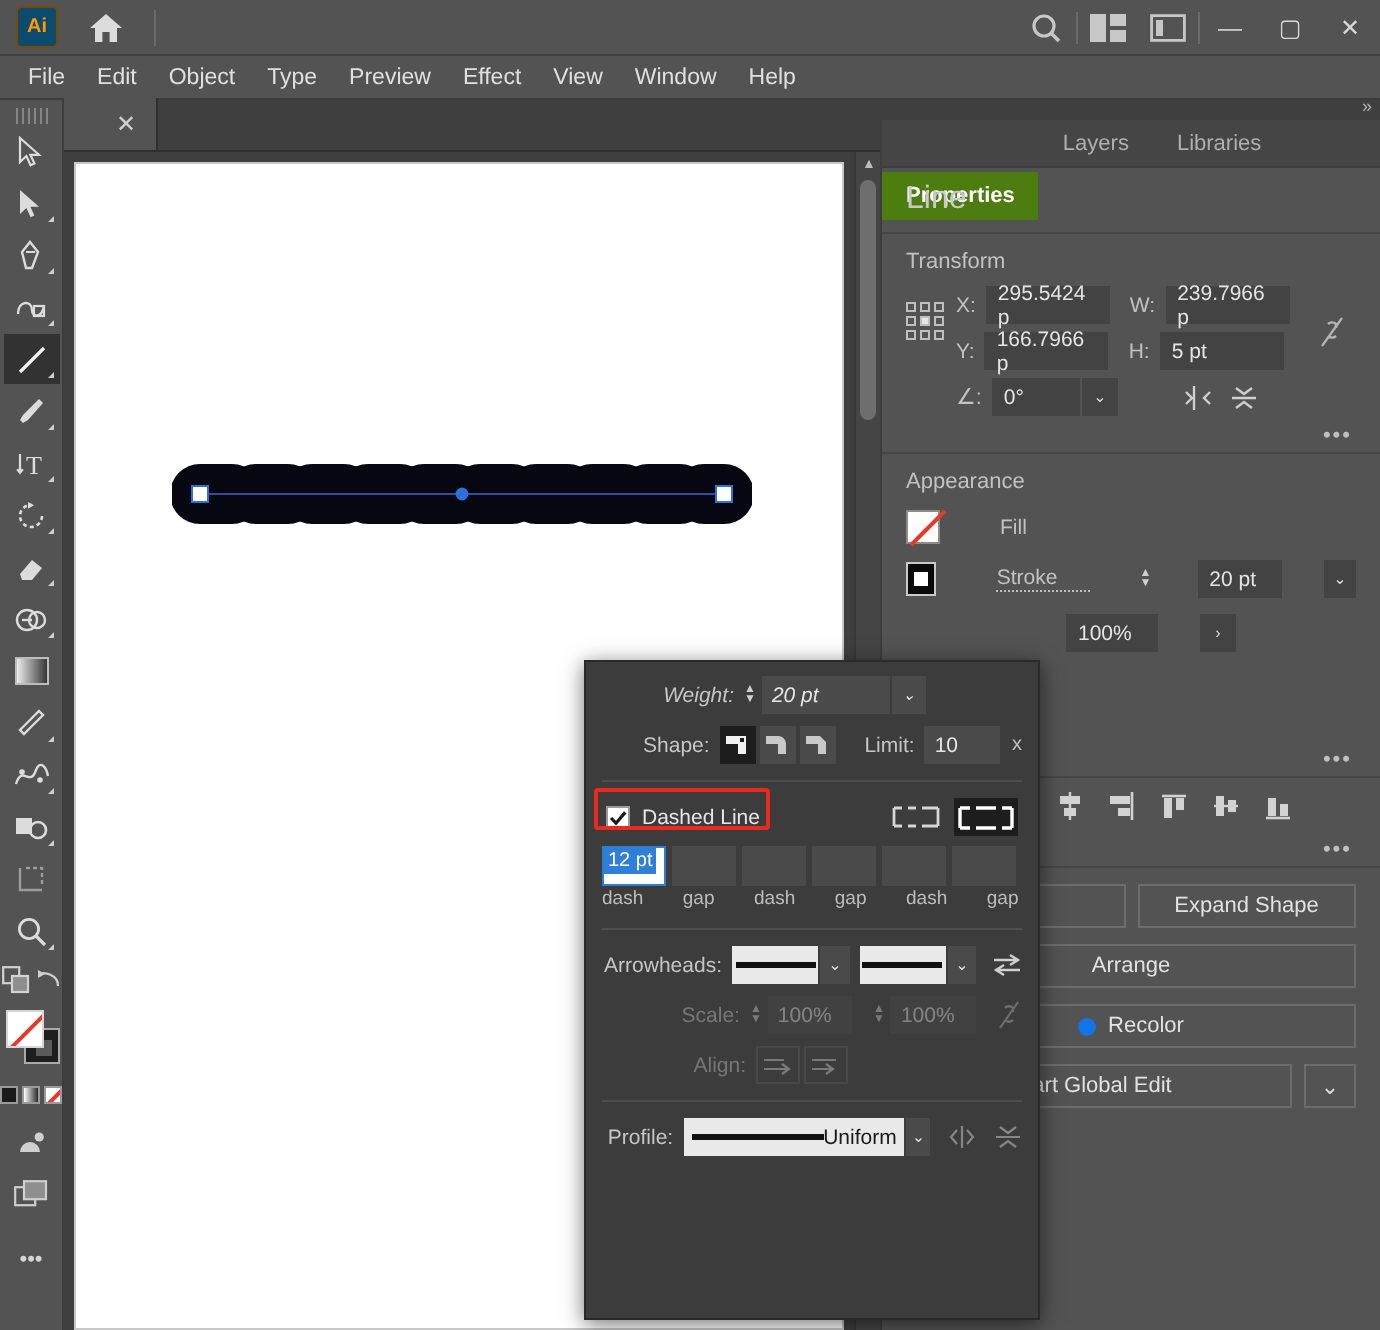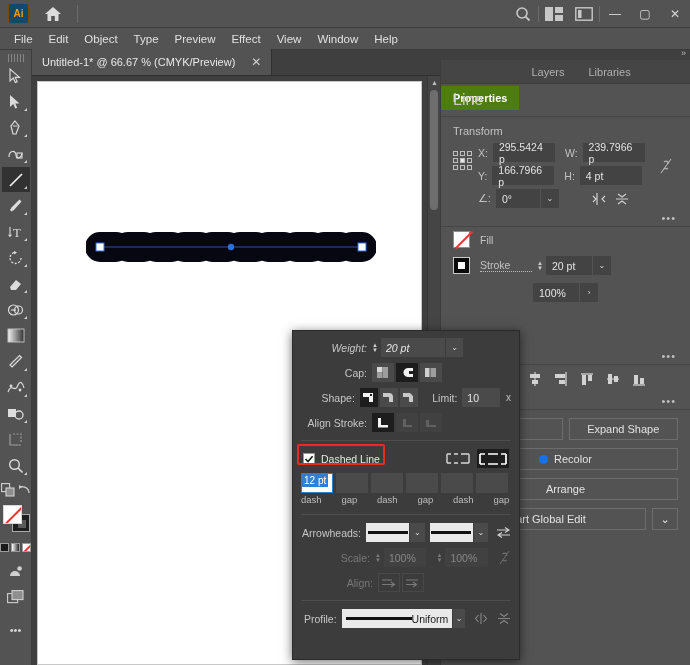--- a/index.html
+++ b/index.html
@@ -87,21 +87,21 @@
   .rightpanel {
     position:absolute; right:0; top:60px; width:250px; bottom:0;
     background:#535353; border-left:1px solid #3d3d3d;
   }
   .panel-tabs { display:flex; height:24px; border-bottom:1px solid #3d3d3d; background:#454545; }
   .ptab { padding:0 12px; height:24px; display:flex; align-items:center; font-size:11px; color:#b0b0b0; }
   .ptab.active { background:#4d7c0f; color:#ffffff; font-weight:bold;margin-top:26px; }
   .section-label { padding:7px 12px; font-size:16px; color:#c9c9c9; }
   .divider { height:1px; background:#464646; margin:0 0; }
   .sub-head { padding:8px 12px 4px; font-size:11px; color:#c2c2c2; }
-  .row { display:flex; align-items:center; padding:2px 12px; }
+  .row { display:flex; align-items:center; padding:2px 12px;gap:20px; }
   .lbl { font-size:10.5px; color:#c2c2c2; margin-right:5px; }
   .field {
     background:#434343; border:1px solid #434343; color:#e4e4e4;
     height:19px; display:flex; align-items:center; padding:0 5px; font-size:10.5px;
   }
   .refpoint { display:grid; grid-template-columns:repeat(3,5px); grid-template-rows:repeat(3,5px); gap:2px; }
   .refpoint span { border:1px solid #bfbfbf; }
   .refpoint span.sel { background:#e6e6e6; }
   .swatch-none {
     width:17px;height:17px;background:#fff;border:1px solid #8c8c8c;position:relative;
@@ -366,21 +366,20 @@
     <svg width="17" height="14" viewBox="0 0 17 14">
         <rect x="0.6" y="3.6" width="10" height="9" fill="none" stroke="#cfcfcf" stroke-width="1.1"></rect>
         <rect x="5" y="0.6" width="11" height="9" fill="#8f8f8f" stroke="#cfcfcf" stroke-width="1.1"></rect>
       </svg>
   </div>
   <div class="tool" style="margin-top:8px;">•••</div>
 </div>
 
 <div class="tabbar">
   <div class="doctab">
-    <span>Untitled-1* @ 66.67 % (CMYK/Preview)</span>
     <span class="close">✕</span>
   </div>
 </div>
 
 <div class="canvas-wrap">
   <div class="artboard">
     <div class="art-line">
       <svg width="290" height="34" viewBox="0 0 290 34">
         <line x1="14" y1="17" x2="276" y2="17" stroke="#070712" stroke-width="30" stroke-linecap="round" stroke-dasharray="16 12"></line>
         <line x1="14" y1="17" x2="276" y2="17" stroke="#2f4f9e" stroke-width="1"></line>
@@ -426,21 +425,21 @@
       <div style="display:flex;align-items:center;margin-bottom:4px;">
         <span class="lbl">X:</span>
         <div class="field" style="width:62px;">295.5424 p</div>
         <span class="lbl" style="margin-left:10px;">W:</span>
         <div class="field" style="width:62px;">239.7966 p</div>
       </div>
       <div style="display:flex;align-items:center;margin-bottom:4px;">
         <span class="lbl">Y:</span>
         <div class="field" style="width:62px;">166.7966 p</div>
         <span class="lbl" style="margin-left:10px;">H:</span>
-        <div class="field" style="width:62px;">4 pt</div>
+        <div class="field" style="width:62px;">5 pt</div>
       </div>
       <div style="display:flex;align-items:center;">
         <span class="lbl" style="font-size:11px;">∠:</span>
         <div class="field" style="width:44px;">0°</div>
         <div class="ddbtn">⌄</div>
         <div style="width:26px;"></div>
         <div style="margin-left:6px;">
           <svg width="16" height="14" viewBox="0 0 16 14">
               <path d="M6 1 L6 13 M2 4 L5 7 L2 10 M14 4 L11 7 L14 10" stroke="#cfcfcf" stroke-width="1.2" fill="none"></path>
             </svg>
@@ -457,20 +456,21 @@
           <path d="M5 5 A3 3 0 0 1 9 5 L9 7" stroke="#b4b4b4" stroke-width="1.3" fill="none"></path>
           <path d="M5 11 A3 3 0 0 0 9 11" stroke="#b4b4b4" stroke-width="1.3" fill="none"></path>
           <line x1="2" y1="16" x2="12" y2="2" stroke="#b4b4b4" stroke-width="1.1"></line>
         </svg>
     </div>
   </div>
 
   <div class="dots">•••</div>
   <div class="divider"></div>
 
+  <div class="sub-head">Appearance</div>
 
   <div class="row" style="padding-top:4px;">
     <div class="swatch-none"></div>
     <span class="lbl" style="margin-left:10px;">Fill</span>
   </div>
 
   <div class="row" style="padding-top:6px;">
     <div class="swatch-stroke">
         <i></i>
       </div>
@@ -531,71 +531,46 @@
     </div>
   </div>
   <div class="dots">•••</div>
   <div class="divider"></div>
 
   <div class="btnrow" style="padding-top:8px;">
     <div class="btn">th</div>
     <div class="btn">Expand Shape</div>
   </div>
   <div class="btnrow">
+    <div class="btn">Arrange</div>
+  </div>
+  <div class="btnrow">
     <div class="btn">
       <span style="display:inline-block;width:9px;height:9px;border-radius:50%;background:#1473e6;margin-right:6px;"></span>
       <span>Recolor</span>
     </div>
-  </div>
-  <div class="btnrow">
-    <div class="btn">Arrange</div>
   </div>
   <div class="btnrow">
     <div class="btn">tart Global Edit</div>
     <div class="btn" style="flex:0 0 26px;">⌄</div>
   </div>
 </div>
 
 <div class="stroke-popup">
 
   <div class="sp-row" style="padding-top:7px;font-style:italic;">
     <div class="sp-lbl">Weight:</div>
     <div class="stepper">
         <span>▲</span>
         <span>▼</span>
       </div>
     <div class="sp-field" style="width:64px;">20 pt</div>
     <div class="sp-dd">⌄</div>
   </div>
 
-  <div class="sp-row">
-    <div class="sp-lbl">Cap:</div>
-    <div class="icobtn">
-      <svg width="16" height="13" viewBox="0 0 16 13">
-          <rect x="2" y="1" width="6" height="5.5" fill="#d8d8d8"></rect>
-          <rect x="2" y="7" width="6" height="5" fill="#9e9e9e"></rect>
-          <line x1="8" y1="0" x2="8" y2="13" stroke="#4a4a4a" stroke-width="1"></line>
-          <rect x="8" y="1" width="5" height="11" fill="#9e9e9e"></rect>
-        </svg>
-    </div>
-    <div class="icobtn sel">
-      <svg width="16" height="13" viewBox="0 0 16 13">
-          <path d="M10 2 A4.6 4.6 0 1 0 10 11 L10 2 Z" fill="#f2f2f2"></path>
-          <rect x="10" y="2" width="4" height="9" fill="#f2f2f2"></rect>
-          <rect x="10" y="5" width="5" height="3" fill="#1d1d1d"></rect>
-        </svg>
-    </div>
-    <div class="icobtn">
-      <svg width="16" height="13" viewBox="0 0 16 13">
-          <rect x="2" y="2" width="11" height="9" fill="#d0d0d0"></rect>
-          <rect x="7" y="2" width="6" height="9" fill="#9e9e9e"></rect>
-          <line x1="7" y1="1" x2="7" y2="12" stroke="#4a4a4a" stroke-width="1"></line>
-        </svg>
-    </div>
-  </div>
 
   <div class="sp-row">
     <div class="sp-lbl">Shape:</div>
     <div class="icobtn sel">
       <svg width="16" height="13" viewBox="0 0 16 13">
           <path d="M2 2 L12 2 L12 11 L8 11 L8 6 L2 6 Z" fill="#f2f2f2"></path>
           <rect x="9" y="3" width="2" height="2" fill="#1d1d1d"></rect>
         </svg>
     </div>
     <div class="icobtn">
@@ -606,38 +581,20 @@
     <div class="icobtn">
       <svg width="16" height="13" viewBox="0 0 16 13">
           <path d="M2 2 L9 2 L12 5 L12 11 L8 11 L8 6 L2 6 Z" fill="#c9c9c9"></path>
         </svg>
     </div>
     <div class="sp-lbl" style="width:34px;margin-left:10px;">Limit:</div>
     <div class="sp-field" style="width:44px;text-align:center;">10</div>
     <span style="font-size:10px;color:#c0c0c0;margin-left:6px;">x</span>
   </div>
 
-  <div class="sp-row">
-    <div class="sp-lbl">Align Stroke:</div>
-    <div class="icobtn sel">
-      <svg width="16" height="13" viewBox="0 0 16 13">
-          <path d="M3 2 L6 2 L6 9 L13 9 L13 11.5 L3 11.5 Z" fill="#f2f2f2"></path>
-        </svg>
-    </div>
-    <div class="icobtn dis">
-      <svg width="16" height="13" viewBox="0 0 16 13">
-          <path d="M4 3 L7 3 L7 9 L13 9 L13 11 L4 11 Z" fill="#9a9a9a"></path>
-        </svg>
-    </div>
-    <div class="icobtn dis">
-      <svg width="16" height="13" viewBox="0 0 16 13">
-          <path d="M3 4 L6 4 L6 9 L13 9 L13 11 L3 11 Z" fill="#9a9a9a"></path>
-        </svg>
-    </div>
-  </div>
 
   <div class="sp-div"></div>
 
   <div class="sp-row" style="position:relative;padding-left:10px;">
     <div class="dash-hl" style="left:4px;top:-2px;width:88px;height:21px;"></div>
     <div style="width:12px;height:12px;background:#fff;border:1px solid #9a9a9a;display:flex;align-items:center;justify-content:center;margin-right:6px;">
       <svg width="10" height="10" viewBox="0 0 10 10">
           <path d="M1.5 5 L4 7.6 L8.6 2.2" stroke="#1a1a1a" stroke-width="1.6" fill="none"></path>
         </svg>
     </div>

